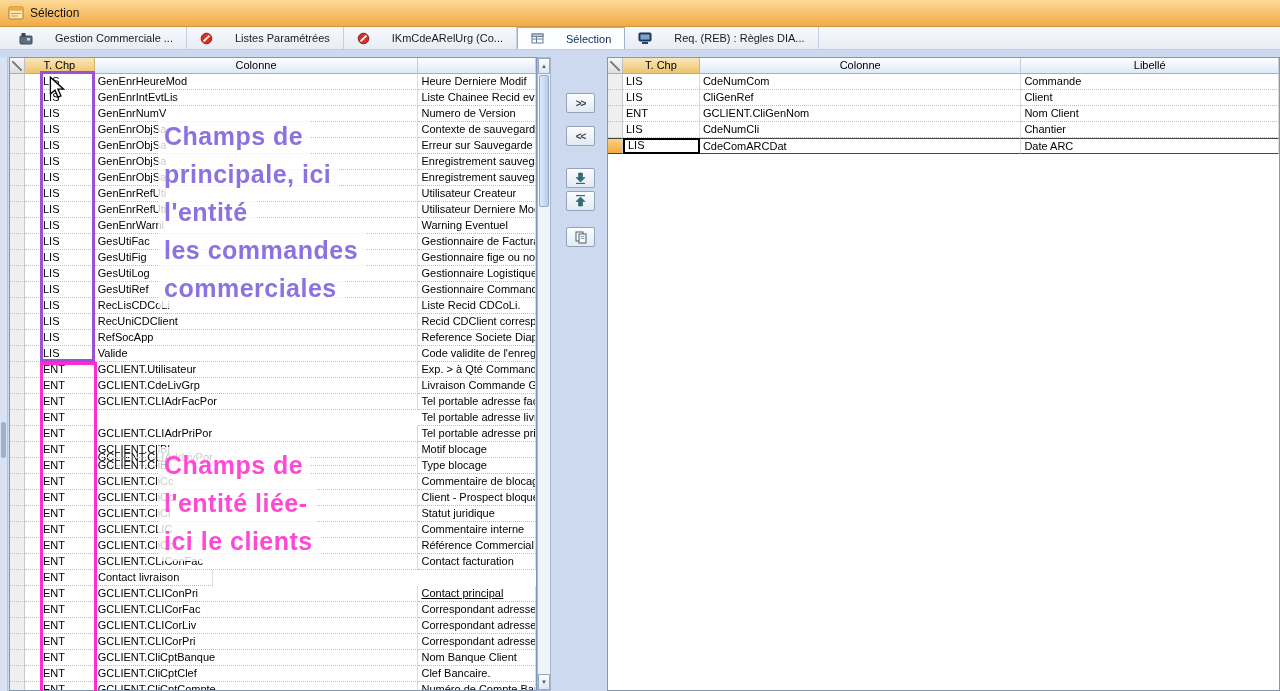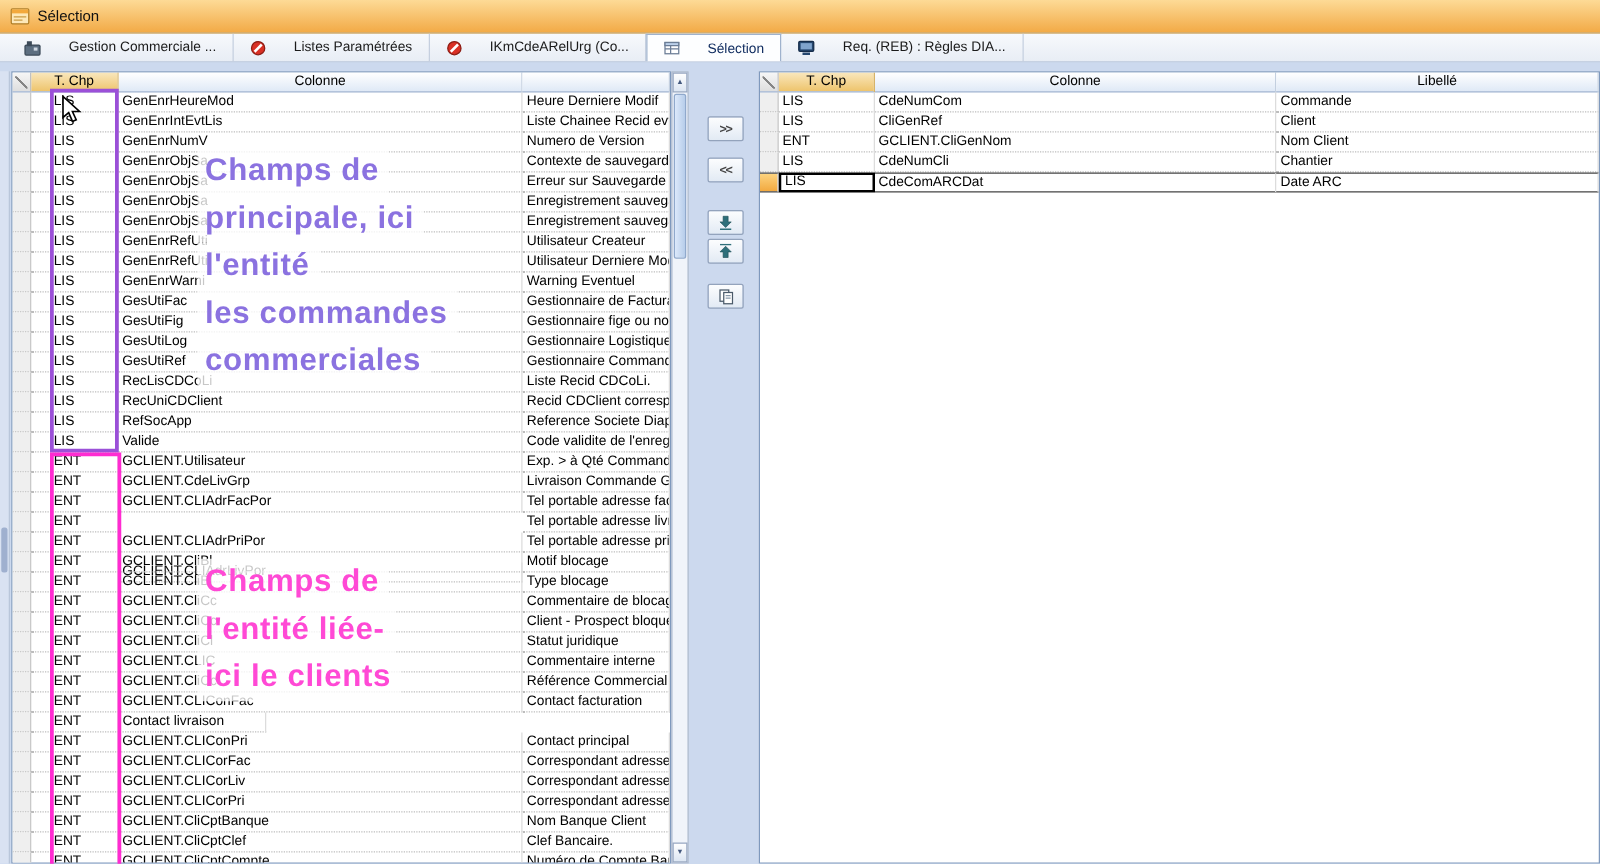--- a/index.html
+++ b/index.html
@@ -341,21 +341,21 @@
         </div>
         <div class="trow">
           <div class="cell ind" style="width: 15px;"></div>
           <div class="cell tchp lt" style="width: 70px;">ENT</div>
           <div class="cell lib" style="width: 118px;">Contact livraison</div>
         </div>
         <div class="trow">
           <div class="cell ind" style="width: 15px;"></div>
           <div class="cell tchp lt" style="width: 70px;">ENT</div>
           <div class="cell " style="width: 325px;">GCLIENT.CLIConPri</div>
-          <div class="cell lib" style="width: 118px;">Contact principal</div>
+          <div class="cell lib" style="width: 118px; text-decoration: underline;">Contact principal</div>
         </div>
         <div class="trow">
           <div class="cell ind" style="width: 15px;"></div>
           <div class="cell tchp lt" style="width: 70px;">ENT</div>
           <div class="cell " style="width: 325px;">GCLIENT.CLICorFac</div>
           <div class="cell lib" style="width: 118px;">Correspondant adresse</div>
         </div>
         <div class="trow">
           <div class="cell ind" style="width: 15px;"></div>
           <div class="cell tchp lt" style="width: 70px;">ENT</div>

